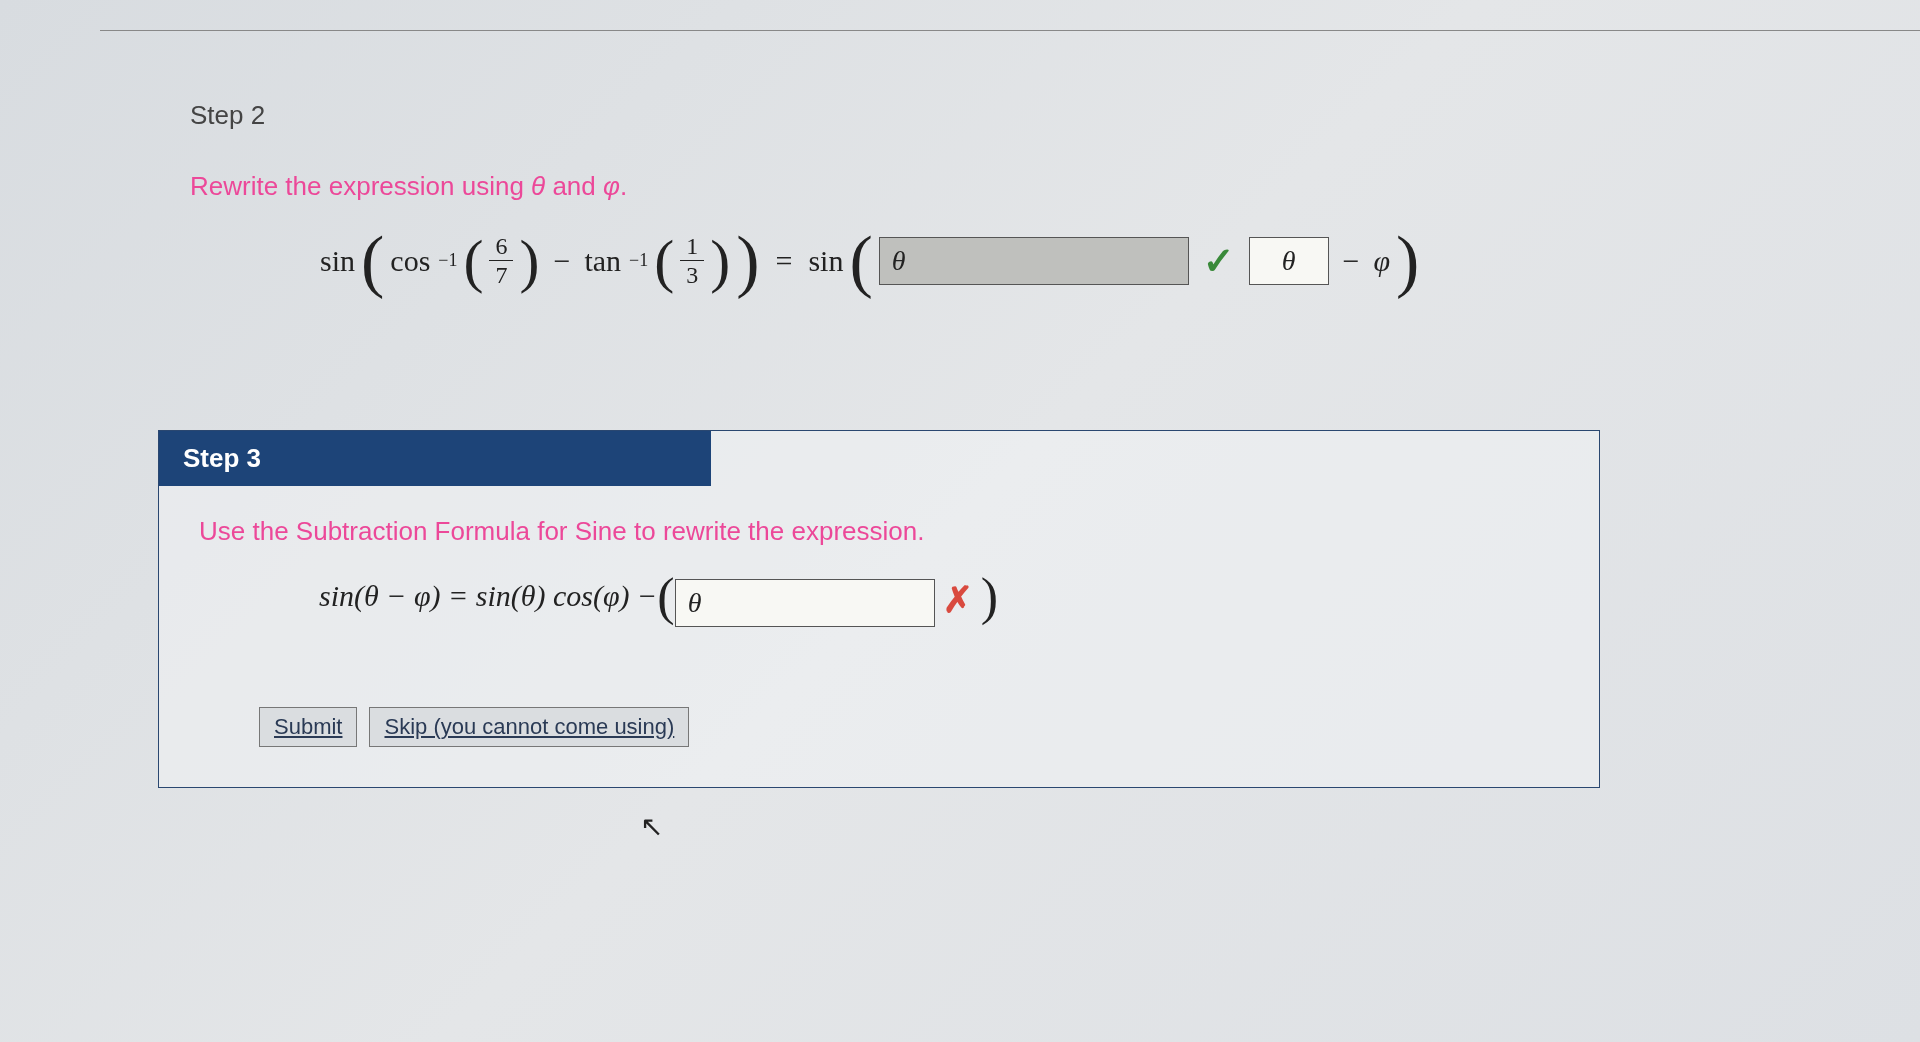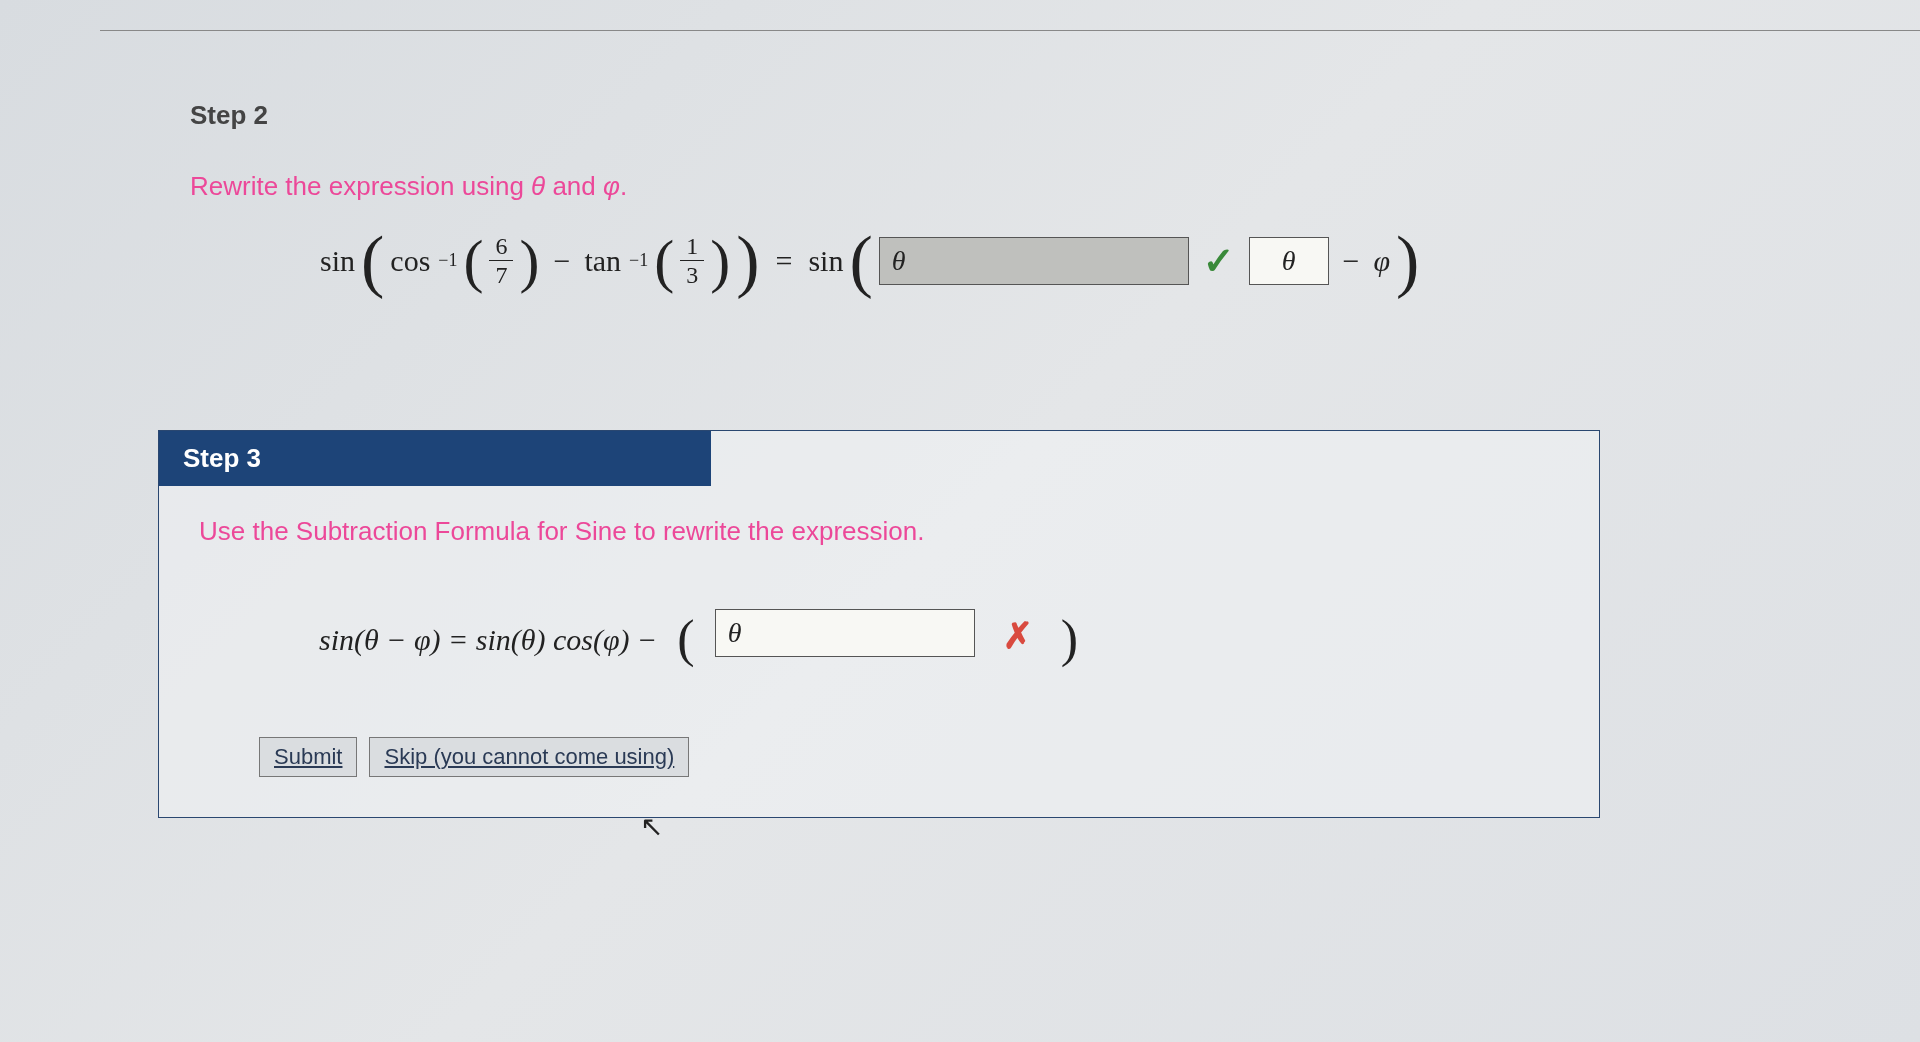--- a/index.html
+++ b/index.html
@@ -20,21 +20,21 @@
     left: 100px;
     right: 0;
   }
   .step2 {
     position: absolute;
     left: 190px;
     top: 100px;
     right: 100px;
   }
   .step-title {
-    font-weight: bold;
+    font-weight: normal;
     font-size: 26px;
     color: #444;
     margin-bottom: 40px;
   }
   .instruction {
     font-size: 26px;
     color: #ec4899;
     margin-bottom: 30px;
   }
   .math-line {
@@ -129,30 +129,30 @@
     color: #fff;
     font-weight: bold;
     font-size: 26px;
     padding: 12px 24px;
     width: 552px;
   }
   .step3-body {
     padding: 30px 40px 40px 40px;
   }
   .step3-body .instruction {
-    margin-bottom: 62px;
+    margin-bottom: 32px;
   }
   .step3-math {
     display: flex;
-    align-items: flex-end;
+    align-items: flex-start;
     font-family: 'Times New Roman', serif;
     font-size: 30px;
     color: #222;
     margin-left: 120px;
-    gap: 20px;
+    gap: 0;
     margin-bottom: 80px;
   }
   .button-row {
     display: flex;
     gap: 12px;
     align-items: center;
     margin-left: 60px;
   }
   .btn {
     border: 1px solid #777;

